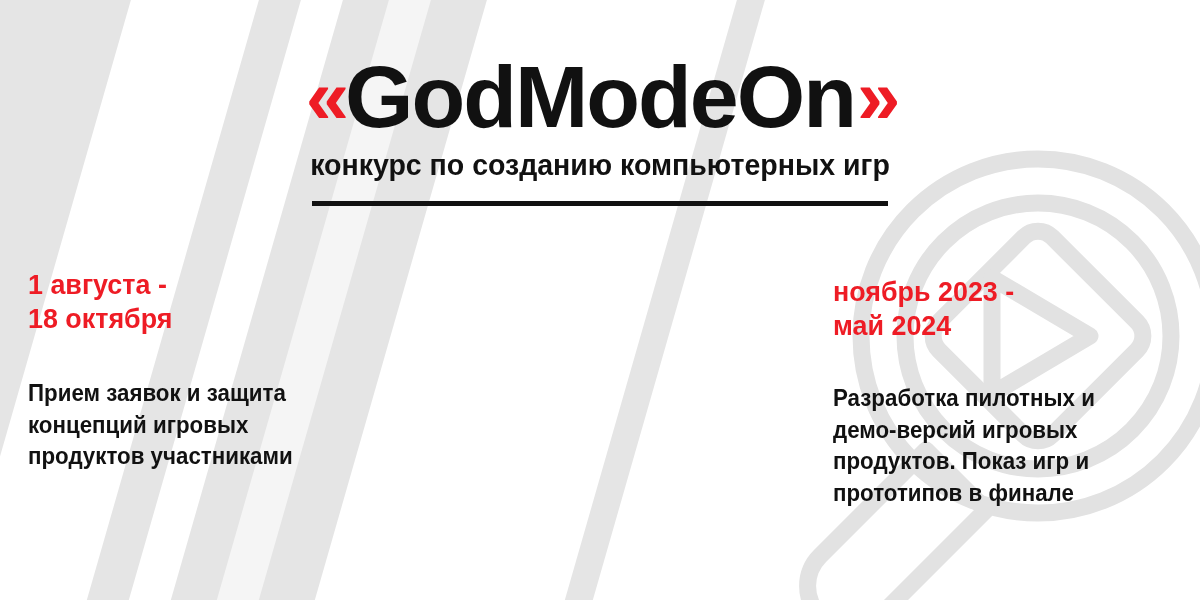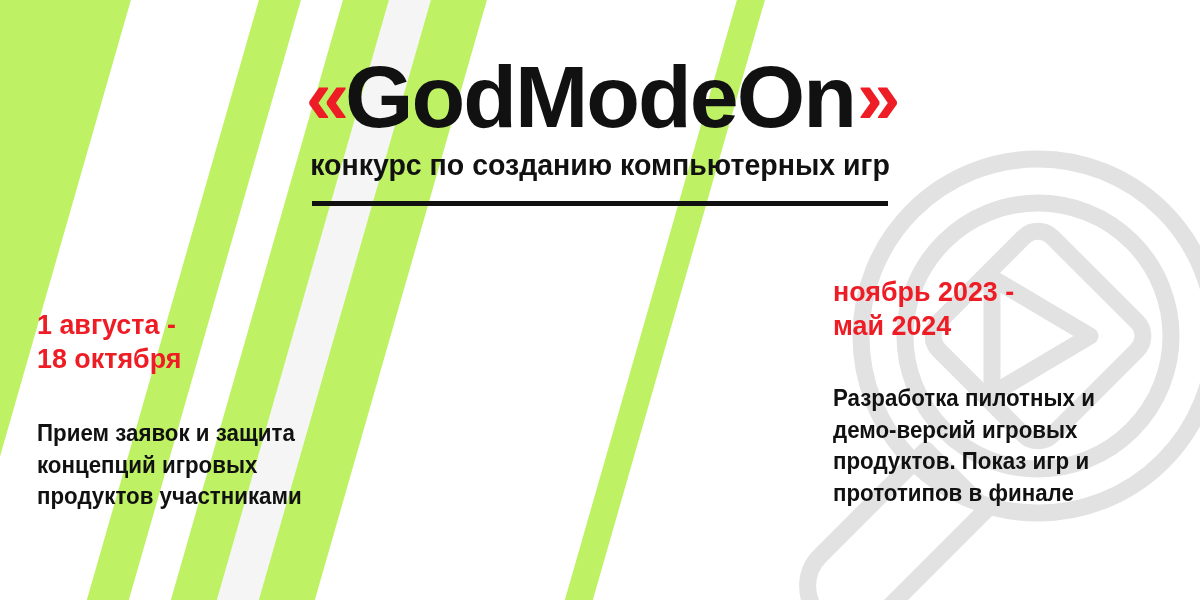--- a/index.html
+++ b/index.html
@@ -11,21 +11,21 @@
     height: 600px;
     overflow: hidden;
     font-family: "Liberation Sans", sans-serif;
     background: #ffffff;
   }
 
   #poster {
     position: relative;
     width: 1200px;
     height: 600px;
-    background: #bef264;
+    background: #e5e5e5;
     overflow: hidden;
   }
 
   
   .stripes {
     position: absolute;
     inset: 0;
     overflow: hidden;
     z-index: 0;
   }
@@ -112,21 +112,21 @@
     position: absolute;
     left: 0;
     top: 268px;
     width: 1200px;
     height: 300px;
   }
   .col {
     position: absolute;
     top: 0;
   }
-  .col-0 { left: 37px;  width: 370px; margin-top: 40px; }
+  .col-0 { left: 28px;  width: 370px; }
   .col-1 { left: 440px; width: 360px; }
   .col-2 { left: 833px; width: 360px; }
 
   .col-date {
     color: #ee1c25;
     font-family: "Liberation Sans", sans-serif;
     font-weight: bold;
     font-size: 28px;
     line-height: 1.22;
     white-space: pre-line;

